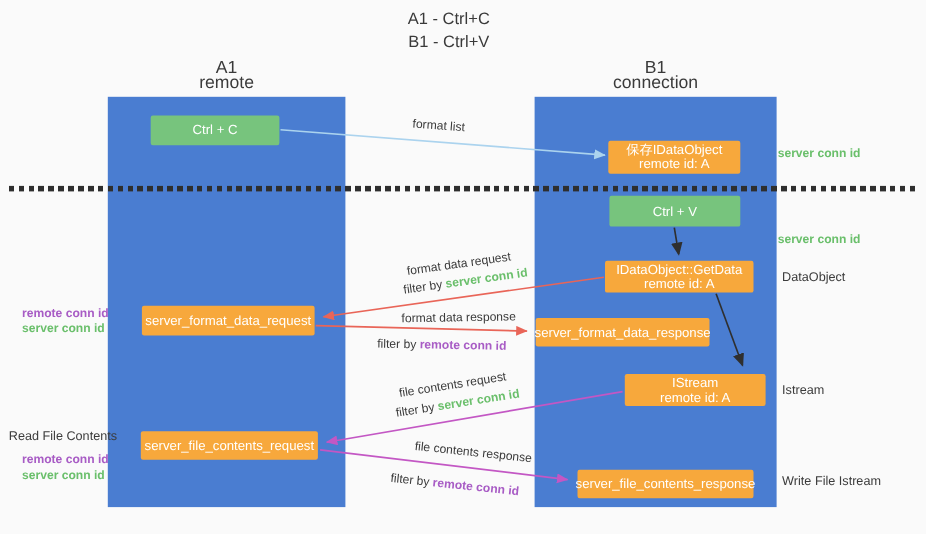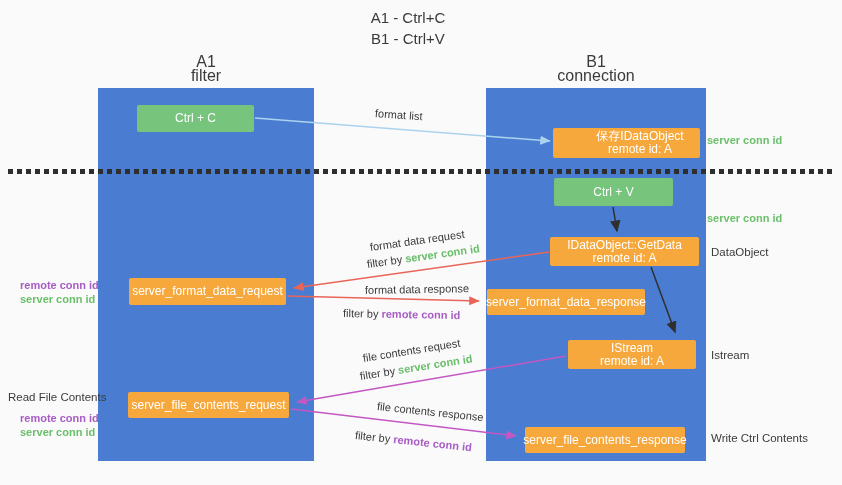--- a/index.html
+++ b/index.html
@@ -73,21 +73,21 @@
 
 <div class="canvas">
 
   <div class="title">
     <div>A1 - Ctrl+C</div>
     <div>B1 - Ctrl+V</div>
   </div>
 
   <div class="col-header" id="header-left">
     <div>A1</div>
-    <div>filter</div>
+    <div>remote</div>
   </div>
   <div class="col-header" id="header-right">
     <div>B1</div>
     <div>connection</div>
   </div>
 
   <div class="lifeline" id="lifeline-left"></div>
   <div class="lifeline" id="lifeline-right"></div>
 
   <div class="dotted-line"></div>
@@ -113,30 +113,30 @@
     <line class="l-red" x1="287" y1="296" x2="479" y2="301" marker-end="url(#ah-red)"></line>
     <line class="l-black" x1="651" y1="267" x2="675" y2="332" marker-end="url(#ah-black)"></line>
     <line class="l-magenta" x1="566" y1="356" x2="297" y2="402" marker-end="url(#ah-magenta)"></line>
     <line class="l-magenta" x1="291" y1="409" x2="516" y2="436" marker-end="url(#ah-magenta)"></line>
   </svg>
 
   <div class="box green" style="left:137px; top:105px; width:117px; height:27px;">
     <span>Ctrl + C</span>
   </div>
 
-  <div class="box orange" style="left:553px; top:128px; width:120px; height:30px;padding-left:27px;">
+  <div class="box orange" style="left:553px; top:128px; width:120px; height:30px;">
     <span>保存IDataObject</span>
     <span>remote id: A</span>
   </div>
 
   <div class="box green" style="left:554px; top:178px; width:119px; height:28px;">
     <span>Ctrl + V</span>
   </div>
 
-  <div class="box orange" style="left:550px; top:237px; width:149px; height:29px;">
+  <div class="box orange" style="left:550px; top:237px; width:135px; height:29px;">
     <span>IDataObject::GetData</span>
     <span>remote id: A</span>
   </div>
 
   <div class="box orange" style="left:129px; top:278px; width:157px; height:27px;">
     <span>server_format_data_request</span>
   </div>
 
   <div class="box orange" style="left:487px; top:289px; width:158px; height:26px;">
     <span>server_format_data_response</span>
@@ -152,21 +152,21 @@
   </div>
 
   <div class="box orange" style="left:525px; top:427px; width:160px; height:26px;">
     <span>server_file_contents_response</span>
   </div>
 
   <div class="side-label green" style="left:707px; top:134px;">server conn id</div>
   <div class="side-label green" style="left:707px; top:212px;">server conn id</div>
   <div class="side-label grey" style="left:711px; top:246px;">DataObject</div>
   <div class="side-label grey" style="left:711px; top:349px;">Istream</div>
-  <div class="side-label grey" style="left:711px; top:432px;">Write Ctrl Contents</div>
+  <div class="side-label grey" style="left:711px; top:432px;">Write File Istream</div>
 
   <div class="side-label purple" style="left:20px; top:279px;">remote conn id</div>
   <div class="side-label green" style="left:20px; top:293px;">server conn id</div>
   <div class="side-label grey" style="left:8px; top:391px;">Read File Contents</div>
   <div class="side-label purple" style="left:20px; top:412px;">remote conn id</div>
   <div class="side-label green" style="left:20px; top:426px;">server conn id</div>
 
   <div class="arrow-label" style="left:375px; top:107px; transform:rotate(4deg);">format list</div>
 
   <div class="arrow-label" style="left:370px; top:241px; transform:rotate(-8deg);">format data request</div>

